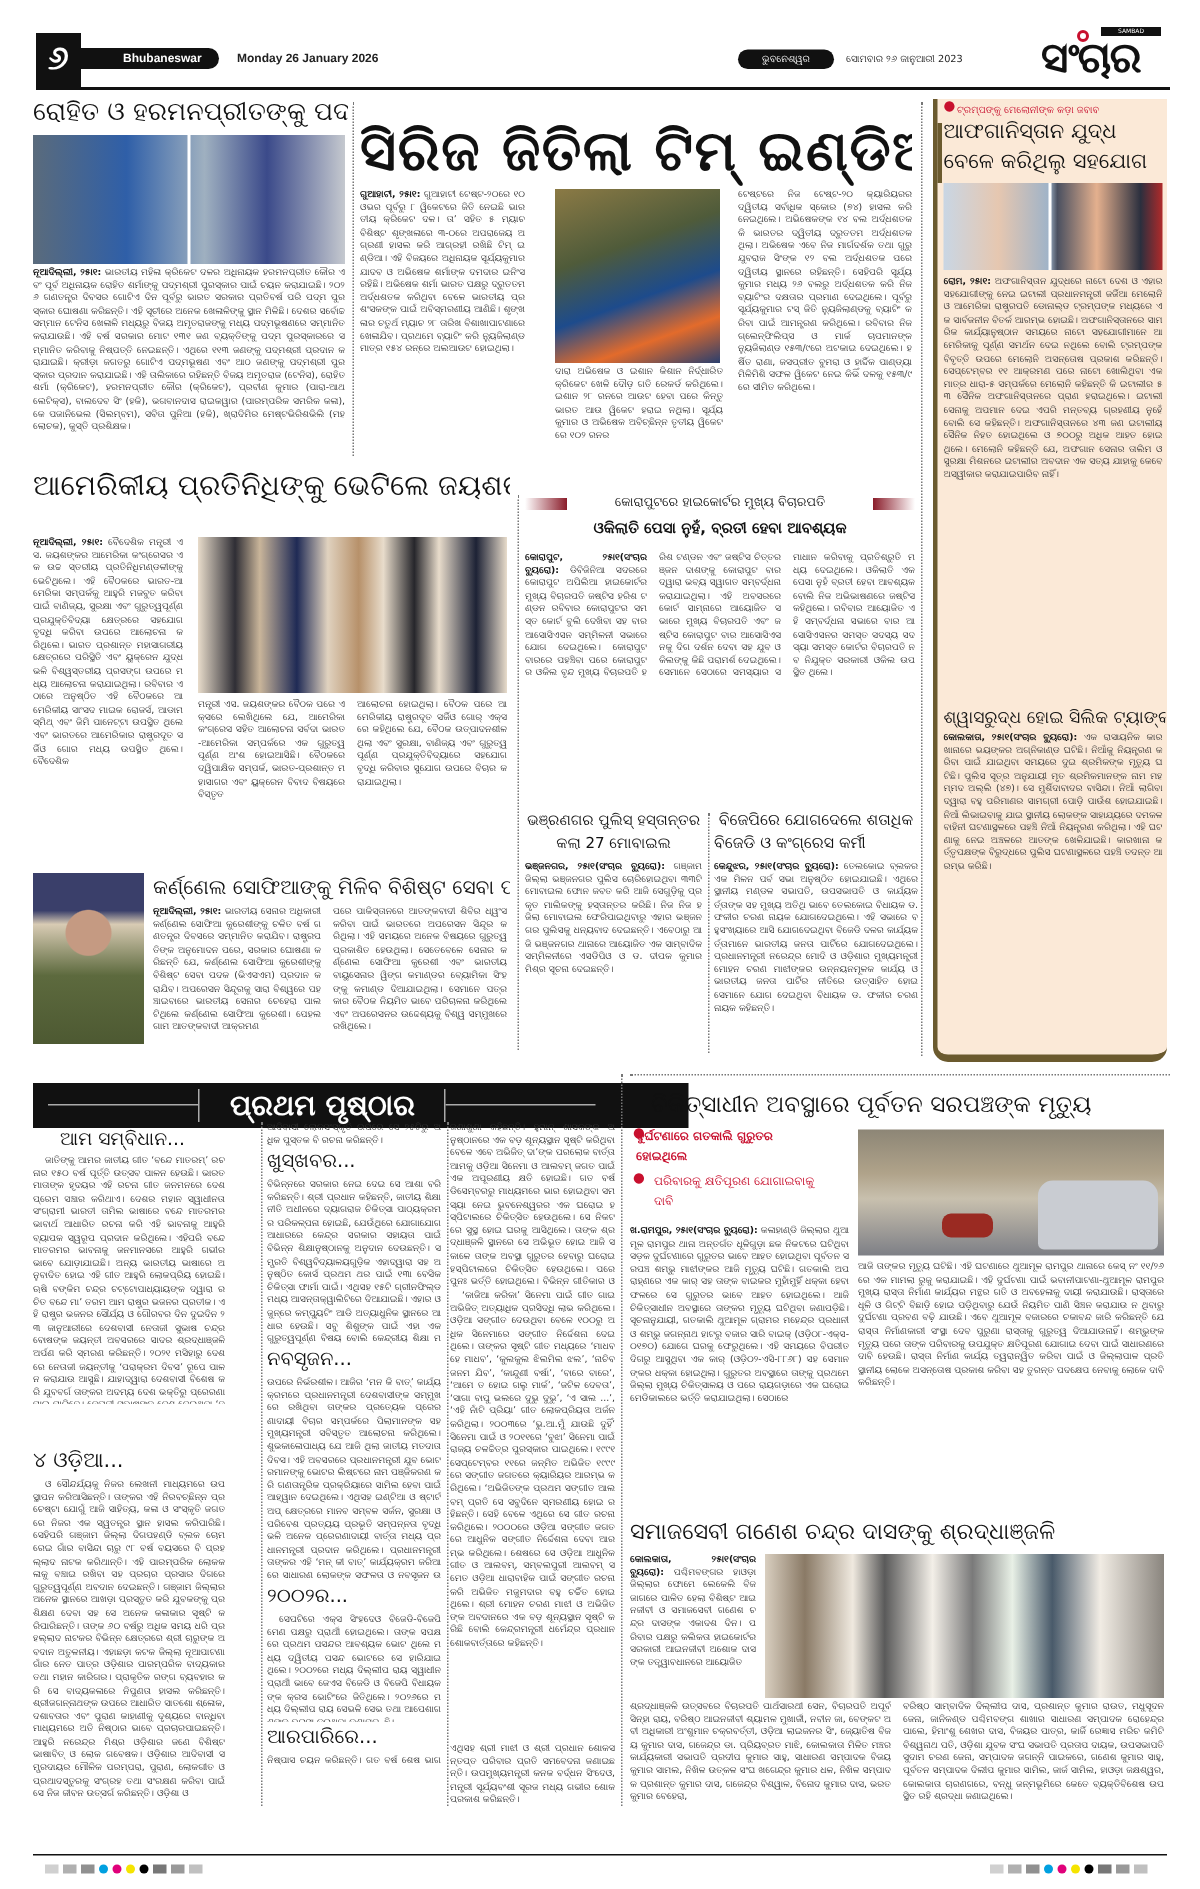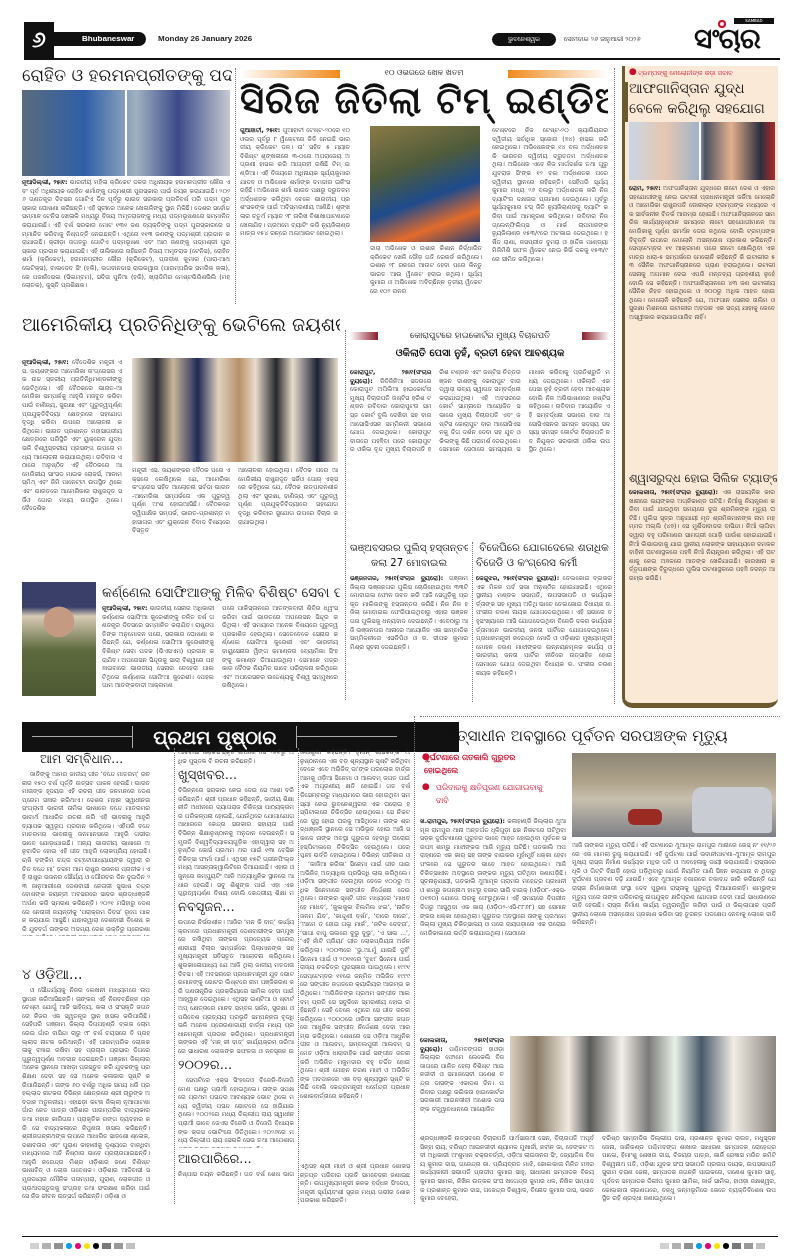--- a/index.html
+++ b/index.html
@@ -17,21 +17,21 @@
 .bullet-red{color:#c8102e}
 </style>
 </head>
 <body>
 
 <div class="abs" style="left:24px;top:22px;width:756px;height:38px;">
   <div class="abs" style="left:0;top:0;width:30px;height:36px;background:#111;color:#fff;font-size:22px;font-weight:bold;text-align:center;line-height:36px;">୬</div>
   <div class="abs" style="left:30px;top:10px;width:92px;height:14px;background:#111;color:#fff;font-size:8px;font-weight:bold;line-height:14px;padding-left:28px;border-radius:0 8px 8px 0;font-family:'Liberation Sans',sans-serif;">Bhubaneswar</div>
   <div class="abs" style="left:134px;top:10px;font-size:8px;font-weight:bold;line-height:14px;font-family:'Liberation Sans',sans-serif;color:#222;">Monday 26 January 2026</div>
   <div class="abs" style="left:468px;top:11px;width:64px;height:13px;background:#111;color:#fff;font-size:6.5px;line-height:13px;text-align:center;border-radius:7px;">ଭୁବନେଶ୍ୱର</div>
-  <div class="abs" style="left:540px;top:11px;font-size:6.5px;line-height:13px;color:#222;">ସୋମବାର ୨୬ ଜାନୁଆରୀ ୨୦୨୬</div>
+  <div class="abs" style="left:540px;top:11px;font-size:6.5px;line-height:13px;color:#222;">ସୋମବାର ୨୬ ଜାନୁଆରୀ 2023</div>
   <div class="abs" style="left:670px;top:-4px;width:90px;height:40px;">
     <div class="abs" style="left:40px;top:0;width:40px;height:6px;background:#111;color:#fff;font-size:4px;text-align:center;line-height:6px;">SAMBAD</div>
     <div class="abs" style="left:0;top:4px;font-size:28px;font-weight:bold;color:#111;letter-spacing:-1px;line-height:34px;">ସଂଚାର</div>
     <div class="abs" style="left:24px;top:2px;width:8px;height:8px;border-radius:50%;border:2px solid #c8102e;background:#fff;"></div>
   </div>
   <div class="abs" style="left:0;top:36px;width:756px;height:2px;background:#111;"></div>
 </div>
 
 <div class="abs" style="left:22px;top:64px;width:210px;height:240px;">
   <div class="abs hl" style="left:0;top:0;width:210px;font-size:17px;line-height:22px;">ରୋହିତ ଓ ହରମନପ୍ରୀତଙ୍କୁ ପଦ୍ମଶ୍ରୀ</div>
@@ -40,25 +40,20 @@
   </div>
   <div class="abs txt" style="left:0;top:114px;width:208px;height:126px;">
     <span class="dateline">ନୂଆଦିଲ୍ଲୀ, ୨୫ା୧:</span>
     <span>ଭାରତୀୟ ମହିଳା କ୍ରିକେଟ ଦଳର ଅଧିନାୟକ ହରମନପ୍ରୀତ କୌର ଏବଂ ପୂର୍ବ ଅଧିନାୟକ ରୋହିତ ଶର୍ମାଙ୍କୁ ପଦ୍ମଶ୍ରୀ ପୁରସ୍କାର ପାଇଁ ଚୟନ କରାଯାଇଛି। ୨୦୨୬ ଗଣତନ୍ତ୍ର ଦିବସର ଗୋଟିଏ ଦିନ ପୂର୍ବରୁ ଭାରତ ସରକାର ପ୍ରତିବର୍ଷ ପରି ପଦ୍ମ ପୁରସ୍କାର ଘୋଷଣା କରିଛନ୍ତି। ଏହି ସୂଚୀରେ ଅନେକ ଖେଳାଳିଙ୍କୁ ସ୍ଥାନ ମିଳିଛି। ଦେଶର ସର୍ବୋଚ୍ଚ ସମ୍ମାନ ଟେନିସ ଖେଳାଳି ମଧ୍ୟରୁ ବିଜୟ ଅମୃତରାଜଙ୍କୁ ମଧ୍ୟ ପଦ୍ମଭୂଷଣରେ ସମ୍ମାନିତ କରାଯାଉଛି। ଏହି ବର୍ଷ ସରକାର ମୋଟ ୧୩୧ ଜଣ ବ୍ୟକ୍ତିଙ୍କୁ ପଦ୍ମ ପୁରସ୍କାରରେ ସମ୍ମାନିତ କରିବାକୁ ନିଷ୍ପତ୍ତି ନେଇଛନ୍ତି। ଏଥିରେ ୧୧୩ ଜଣଙ୍କୁ ପଦ୍ମଶ୍ରୀ ପ୍ରଦାନ କରାଯାଇଛି। କ୍ରୀଡ଼ା ଜଗତରୁ ଗୋଟିଏ ପଦ୍ମଭୂଷଣ ଏବଂ ଆଠ ଜଣଙ୍କୁ ପଦ୍ମଶ୍ରୀ ପୁରସ୍କାର ପ୍ରଦାନ କରାଯାଇଛି। ଏହି ତାଲିକାରେ ରହିଛନ୍ତି ବିଜୟ ଅମୃତରାଜ (ଟେନିସ), ରୋହିତ ଶର୍ମା (କ୍ରିକେଟ), ହରମନପ୍ରୀତ କୌର (କ୍ରିକେଟ), ପ୍ରବୀଣ କୁମାର (ପାରା-ଆଥଲେଟିକ୍ସ), ବାଲଦେବ ସିଂ (ହକି), ଭଗବାନଦାସ ରାଇକୱାର (ପାରମ୍ପରିକ ସମରିକ କଳା), କେ ପଜାନିଭେଲ (ସିଲମ୍ବମ), ସବିତା ପୁନିଆ (ହକି), ଖ୍ରାଦିମିର ମେଷ୍ଟଭିରିଶଭିଲି (ମହଲୋଚକ), କୁସ୍ତି ପ୍ରଶିକ୍ଷକ।</span>
   </div>
 </div>
 
 <div class="abs vsep" style="left:235px;top:68px;height:236px;"></div>
 
 <div class="abs" style="left:240px;top:64px;width:368px;height:262px;">
-  <div class="abs" style="left:0;top:4px;width:368px;height:12px;">
-    <div class="abs" style="left:0;top:2px;width:100px;height:8px;background:linear-gradient(90deg,#fff,#f08a1c);"></div>
-    <div class="abs hl" style="left:104px;top:-1px;width:160px;font-size:8px;line-height:12px;text-align:center;">୧୦ ଓଭରରେ ଖେଳ ଖତମ</div>
-    <div class="abs" style="left:268px;top:2px;width:100px;height:8px;background:linear-gradient(90deg,#f08a1c,#fff);"></div>
-  </div>
   <div class="abs hl" style="left:0;top:14px;width:368px;font-size:37px;line-height:46px;font-weight:bold;letter-spacing:1px;">ସିରିଜ ଜିତିଲା ଟିମ୍ ଇଣ୍ଡିଆ</div>
   <div class="abs txt" style="left:0;top:62px;width:110px;height:200px;">
     <span class="dateline">ଗୁଆହାଟୀ, ୨୫ା୧:</span>
     <span>ଗୁଆହାଟୀ ଟେଷ୍ଟ-୨୦ରେ ୧୦ ଓଭର ପୂର୍ବରୁ ୮ ୱିକେଟରେ ଜିତି ନେଇଛି ଭାରତୀୟ କ୍ରିକେଟ ଦଳ। ତା’ ସହିତ ୫ ମ୍ୟାଚ ବିଶିଷ୍ଟ ଶୃଙ୍ଖଳାରେ ୩-୦ରେ ଅପରାଜେୟ ଅଗ୍ରଣୀ ହାସଲ କରି ଆଗ୍ରହୀ ରଖିଛି ଟିମ୍ ଇଣ୍ଡିଆ। ଏହି ବିଜୟରେ ଅଧିନାୟକ ସୂର୍ଯ୍ୟକୁମାର ଯାଦବ ଓ ଅଭିଷେକ ଶର୍ମାଙ୍କ ଦମଦାର ଇନିଂସ ରହିଛି। ଅଭିଷେକ ଶର୍ମା ଭାରତ ପକ୍ଷରୁ ଦ୍ରୁତତମ ଅର୍ଦ୍ଧଶତକ କରିଥିବା ବେଳେ ଭାରତୀୟ ପ୍ରଶଂସକଙ୍କ ପାଇଁ ଅବିସ୍ମରଣୀୟ ଆଣିଛି। ଶୃଙ୍ଖଳାର ଚତୁର୍ଥ ମ୍ୟାଚ ୨୮ ତାରିଖ ବିଶାଖାପାଟଣାରେ ଖେଳାଯିବ। ପ୍ରଥମେ ବ୍ୟାଟିଂ କରି ନ୍ୟୁଜିଲାଣ୍ଡ ମାତ୍ର ୧୫୪ ରନ୍‌ରେ ଅଲଆଉଟ ହୋଇଥିଲା।</span>
   </div>
   <div class="abs photo" style="left:130px;top:62px;width:110px;height:116px;background:linear-gradient(160deg,#8b7a45 0%,#4f5b3a 35%,#1d4b8c 60%,#e36b2b 80%,#2a3f6e 100%);"></div>
   <div class="abs txt" style="left:130px;top:180px;width:112px;height:82px;">ଦାରା ଅଭିଷେକ ଓ ଇଶାନ କିଶାନ ନିର୍ଦ୍ଧାରିତ କ୍ରିକେଟ ଖେଳି ଦୌଡ଼ ଗତି ରେକର୍ଡ କରିଥିଲେ। ଇଶାନ ୨୮ ରନରେ ଆଉଟ ହେବା ପରେ କିନ୍ତୁ ଭାରତ ଆଉ ୱିକେଟ ହରାଇ ନଥିଲା। ସୂର୍ଯ୍ୟକୁମାର ଓ ଅଭିଷେକ ଅବିଚ୍ଛିନ୍ନ ତୃତୀୟ ୱିକେଟରେ ୧୦୨ ରନର</div>
   <div class="abs txt" style="left:252px;top:62px;width:116px;height:200px;">ଟେଷ୍ଟରେ ନିଜ ଟେଷ୍ଟ-୨୦ କ୍ୟାରିୟରର ଦ୍ୱିତୀୟ ସର୍ବାଧିକ ସ୍କୋର (୭୪) ହାସଲ କରି ନେଇଥିଲେ। ଅଭିଷେକଙ୍କ ୧୪ ବଲ ଅର୍ଦ୍ଧଶତକ କି ଭାରତର ଦ୍ୱିତୀୟ ଦ୍ରୁତତମ ଅର୍ଦ୍ଧଶତକ ଥିଲା। ଅଭିଷେକ ଏବେ ନିଜ ମାର୍ଗଦର୍ଶକ ତଥା ଗୁରୁ ଯୁବରାଜ ସିଂଙ୍କ ୧୨ ବଲ ଅର୍ଦ୍ଧଶତକ ପରେ ଦ୍ୱିତୀୟ ସ୍ଥାନରେ ରହିଛନ୍ତି। ସେହିପରି ସୂର୍ଯ୍ୟକୁମାର ମଧ୍ୟ ୨୬ ବଲରୁ ଅର୍ଦ୍ଧଶତକ କରି ନିଜ ବ୍ୟାଟିଂର ଦକ୍ଷତାର ପ୍ରମାଣ ଦେଇଥିଲେ। ପୂର୍ବରୁ ସୂର୍ଯ୍ୟକୁମାର ଟସ୍ ଜିତି ନ୍ୟୁଜିଲାଣ୍ଡକୁ ବ୍ୟାଟିଂ କରିବା ପାଇଁ ଆମନ୍ତ୍ରଣ କରିଥିଲେ। ରବିବାର ନିଜ ଗ୍ଲେନ୍‌ଫିଲିପ୍ସ ଓ ମାର୍କ ଚାପମାନଙ୍କ ନ୍ୟୁଜିଲାଣ୍ଡ ୧୫୩/୯ରେ ଅଟକାଇ ଦେଇଥିଲେ। ହର୍ଷିତ ରାଣା, ଜସପ୍ରୀତ ବୁମରା ଓ ହାର୍ଦ୍ଦିକ ପାଣ୍ଡ୍ୟା ମିଳିମିଶି ସଫଳ ୱିକେଟ ନେଇ କିଭିଁ ଦଳକୁ ୧୫୩/୯ରେ ସୀମିତ କରିଥିଲେ।</div>
 </div>
 
@@ -110,21 +105,21 @@
     <div class="abs" style="left:232px;top:2px;width:28px;height:8px;background:linear-gradient(90deg,#8a1c2a,#fff);"></div>
   </div>
   <div class="abs hl" style="left:0;top:14px;width:260px;font-size:10px;line-height:22px;text-align:center;font-weight:bold;">ଓକିଲାତି ପେସା ନୁହଁ, ବ୍ରତୀ ହେବା ଆବଶ୍ୟକ</div>
   <div class="abs txt" style="left:0;top:40px;width:260px;height:166px;column-count:3;column-gap:8px;">
     <span class="dateline">କୋରାପୁଟ, ୨୫ା୧(ସଂଚାର ବ୍ୟୁରୋ):</span>
     <span>ଡିବିଜିନିଆ ସଦରରେ କୋରାପୁଟ ଅପିଲିଆ ହାଇକୋର୍ଟର ମୁଖ୍ୟ ବିଚାରପତି ଜଷ୍ଟିସ ହରିଶ ଟଣ୍ଡନ ରବିବାର କୋରାପୁଟର ସମସ୍ତ କୋର୍ଟ ବୁଲି ଦେଖିବା ସହ ବାର ଆସୋସିଏସନ ସମ୍ମିଳନୀ ସଭାରେ ଯୋଗ ଦେଇଥିଲେ। କୋରାପୁଟ ବାରରେ ପହଞ୍ଚିବା ପରେ କୋରାପୁଟର ଓକିଲ ବୃନ୍ଦ ମୁଖ୍ୟ ବିଚାରପତି ହରିଶ ଟଣ୍ଡନ ଏବଂ ଜଷ୍ଟିସ ଚିତ୍ତରଞ୍ଜନ ଦାଶଙ୍କୁ କୋରାପୁଟ ବାର ଦ୍ୱାରା ଭବ୍ୟ ସ୍ୱାଗତ ସମ୍ବର୍ଦ୍ଧନା କରାଯାଇଥିଲା। ଏହି ଅବସରରେ କୋର୍ଟ ସାମ୍ନାରେ ଆୟୋଜିତ ସଭାରେ ମୁଖ୍ୟ ବିଚାରପତି ଏବଂ ଜଷ୍ଟିସ କୋରାପୁଟ ବାର ଆସୋସିଏସନକୁ ଦିଗ ଦର୍ଶନ ଦେବା ସହ ଯୁବ ଓକିଲଙ୍କୁ କିଛି ପରାମର୍ଶ ଦେଇଥିଲେ। ସେମାନେ ସେଠାରେ ସମସ୍ୟାର ସମାଧାନ କରିବାକୁ ପ୍ରତିଶ୍ରୁତି ମଧ୍ୟ ଦେଇଥିଲେ। ଓକିଲାତି ଏକ ପେସା ନୁହଁ ବ୍ରତୀ ହେବା ଆବଶ୍ୟକ ବୋଲି ନିଜ ଅଭିଭାଷଣରେ ଜଷ୍ଟିସ କହିଥିଲେ। ରବିବାର ଆୟୋଜିତ ଏହି ସମ୍ବର୍ଦ୍ଧନା ସଭାରେ ବାର ଆସୋସିଏସନର ସମସ୍ତ ସଦସ୍ୟ ସଦସ୍ୟା ସମସ୍ତ କୋର୍ଟର ବିଚାରପତି ନବ ନିଯୁକ୍ତ ସରକାରୀ ଓକିଲ ଉପସ୍ଥିତ ଥିଲେ।</span>
   </div>
 </div>
 
 <div class="abs" style="left:350px;top:540px;width:118px;height:164px;">
-  <div class="abs hl" style="left:0;top:0;width:118px;font-size:10px;line-height:15px;text-align:center;">ଭଞ୍ଅବସରର ପୁଲିସ୍ ହସ୍ତାନ୍ତର</div>
+  <div class="abs hl" style="left:0;top:0;width:118px;font-size:10px;line-height:15px;text-align:center;">ଭଞ୍ରଣଗର ପୁଲିସ୍ ହସ୍ତାନ୍ତର</div>
   <div class="abs hl" style="left:0;top:15px;width:118px;font-size:10px;line-height:15px;text-align:center;">କଲା 27 ମୋବାଇଲ</div>
   <div class="abs txt" style="left:0;top:34px;width:118px;height:130px;">
     <span class="dateline">ଭଞ୍ଜନଗର, ୨୫ା୧(ସଂଚାର ବ୍ୟୁରୋ):</span>
     <span>ଗଞ୍ଜାମ ଜିଲ୍ଲା ଭଞ୍ଜନଗର ପୁଲିସ ଚୋରିହୋଇଥିବା ୩୩ଟି ମୋବାଇଲ ଫୋନ ଜବତ କରି ଆଜି ସେଗୁଡ଼ିକୁ ପ୍ରକୃତ ମାଲିକଙ୍କୁ ହସ୍ତାନ୍ତର କରିଛି। ନିଜ ନିଜ ହଜିଲା ମୋବାଇଲ ଫେରିପାଇଥିବାରୁ ଏହାର ଭଞ୍ଜନଗର ପୁଲିସକୁ ଧନ୍ୟବାଦ ଦେଇଛନ୍ତି। ଏବେଠାରୁ ଆଜି ଭଞ୍ଜନଗର ଥାନାରେ ଆୟୋଜିତ ଏକ ସାମ୍ବାଦିକ ସମ୍ମିଳନୀରେ ଏସଡିପିଓ ଓ ଡ. ଦୀପକ କୁମାର ମିଶ୍ର ସୂଚନା ଦେଇଛନ୍ତି।</span>
   </div>
 </div>
 
 <div class="abs vsep" style="left:472px;top:542px;height:160px;"></div>
 
 <div class="abs" style="left:476px;top:540px;width:136px;height:164px;">
@@ -214,20 +209,21 @@
     <div class="abs" style="left:56px;top:56px;width:34px;height:16px;background:#9a2a22;border-radius:6px;"></div>
   </div>
   <div class="abs txt" style="left:0;top:100px;width:146px;height:186px;">
     <span class="dateline">ଖ.ରାମପୁର, ୨୫ା୧(ସଂଚାର ବ୍ୟୁରୋ):</span>
     <span>କଳାହାଣ୍ଡି ଜିଲ୍ଲାର ଥୁଆମୂଳ ରାମପୁର ଥାନା ଅନ୍ତର୍ଗତ ଧୂଳିଗୁଡ଼ା ଛକ ନିକଟରେ ଘଟିଥିବା ସଡ଼କ ଦୁର୍ଘଟଣାରେ ଗୁରୁତର ଭାବେ ଆହତ ହୋଇଥିବା ପୂର୍ବତନ ସରପଞ୍ଚ ଶମ୍ଭୁ ମାଝୀଙ୍କର ଆଜି ମୃତ୍ୟୁ ଘଟିଛି। ଗତକାଲି ଅପରାହ୍ଣରେ ଏକ କାର୍ ସହ ତାଙ୍କ ବାଇକର ମୁହାଁମୁହିଁ ଧକ୍କା ହେବା ଫଳରେ ସେ ଗୁରୁତର ଭାବେ ଆହତ ହୋଇଥିଲେ। ଆଜି ଚିକିତ୍ସାଧୀନ ଅବସ୍ଥାରେ ତାଙ୍କର ମୃତ୍ୟୁ ଘଟିଥିବା ଜଣାପଡ଼ିଛି। ସୂଚନାନୁଯାୟୀ, ଗତକାଲି ଥୁଆମୂଳ ଗ୍ରାମର ମହେନ୍ଦ୍ର ପ୍ରଧାନୀ ଓ ଶମ୍ଭୁ ଜଗନ୍ନାଥ ହାଟରୁ ବଜାର ସାରି ବାଇକ୍ (ଓଡ଼ି୦୮-ଏକ୍ସ-୦୧୭୦) ଯୋଗେ ଘରକୁ ଫେରୁଥିଲେ। ଏହି ସମୟରେ ବିପରୀତ ଦିଗରୁ ଆସୁଥିବା ଏକ କାର୍ (ଓଡ଼ି୦୨-ଏସି-୮୮୬୮) ସହ ସେମାନଙ୍କର ଧକ୍କା ହୋଇଥିଲା। ଗୁରୁତର ଅବସ୍ଥାରେ ତାଙ୍କୁ ପ୍ରଥମେ ଜିଲ୍ଲା ମୁଖ୍ୟ ଚିକିତ୍ସାଳୟ ଓ ପରେ ରାୟଗଡ଼ାରେ ଏକ ଘରୋଇ ମେଡିକାଲରେ ଭର୍ତ୍ତି କରାଯାଇଥିଲା। ସେଠାରେ</span>
   </div>
   <div class="abs txt" style="left:152px;top:124px;width:204px;height:162px;">ଆଜି ତାଙ୍କର ମୃତ୍ୟୁ ଘଟିଛି। ଏହି ଘଟଣାରେ ଥୁଆମୂଳ ରାମପୁର ଥାନାରେ କେସ୍ ନଂ ୧୧/୨୬ରେ ଏକ ମାମଲା ରୁଜୁ କରାଯାଇଛି। ଏହି ଦୁର୍ଘଟଣା ପାଇଁ ଭବାନୀପାଟଣା-ଥୁଆମୂଳ ରାମପୁର ମୁଖ୍ୟ ରାସ୍ତା ନିର୍ମାଣ କାର୍ଯ୍ୟର ମନ୍ଥର ଗତି ଓ ଅବହେଳାକୁ ଦାୟୀ କରାଯାଉଛି। ରାସ୍ତାରେ ଧୂଳି ଓ ଗିଟ୍ଟି ବିଛାଡ଼ି ହୋଇ ପଡ଼ିଥିବାରୁ ଯେଉଁ ନିୟମିତ ପାଣି ସିଞ୍ଚନ କରାଯାଉ ନ ଥିବାରୁ ଦୁର୍ଘଟଣା ପ୍ରବଣ ବଢ଼ି ଯାଉଛି। ଏବେ ଥୁଆମୂଳ ବଜାରରେ ଚକାବନ୍ଦ ଜାରି କରିଛନ୍ତି ଯେ ରାସ୍ତା ନିର୍ମାଣକାରୀ ସଂସ୍ଥା ଦେବ ପୁରୁଣା ରାସ୍ତାକୁ ଗୁରୁତ୍ୱ ଦିଆଯାଉନାହିଁ। ଶମ୍ଭୁଙ୍କ ମୃତ୍ୟୁ ପରେ ତାଙ୍କ ପରିବାରକୁ ଉପଯୁକ୍ତ କ୍ଷତିପୂରଣ ଯୋଗାଇ ଦେବା ପାଇଁ ସାଧାରଣରେ ଦାବି ହେଉଛି। ରାସ୍ତା ନିର୍ମାଣ କାର୍ଯ୍ୟ ତ୍ୱରାନ୍ୱିତ କରିବା ପାଇଁ ଓ ଜିଲ୍ଲାପାଳ ପ୍ରତି ସ୍ଥାନୀୟ ଲୋକେ ଅସନ୍ତୋଷ ପ୍ରକାଶ କରିବା ସହ ତୁରନ୍ତ ପଦକ୍ଷେପ ନେବାକୁ ଲୋକେ ଦାବି କରିଛନ୍ତି।</div>
 </div>
 
 <div class="abs" style="left:420px;top:1010px;width:360px;height:196px;">
+  <div class="abs hl" style="left:0;top:0;width:360px;font-size:15px;line-height:22px;">ସମାଜସେବୀ ଗଣେଶ ଚନ୍ଦ୍ର ଦାସଙ୍କୁ ଶ୍ରଦ୍ଧାଞ୍ଜଳି</div>
   <div class="abs txt" style="left:0;top:26px;width:84px;height:96px;">
     <span class="dateline">କୋଲକାତା, ୨୫ା୧(ସଂଚାର ବ୍ୟୁରୋ):</span>
     <span>ପଶ୍ଚିମବଙ୍ଗର ହାଓଡ଼ା ଜିଲ୍ଲାର ଫୋମେ ଲେକେଲି ବିଜ ଜାଗରେ ପାଳିତ ହେଲା ବିଶିଷ୍ଟ ଆଇନଜୀବୀ ଓ ସମାଜସେବୀ ଗଣେଶ ଚନ୍ଦ୍ର ଦାସଙ୍କ ଏକାଦଶ ଦିନ। ପରିବାର ପକ୍ଷରୁ କଲିକତା ହାଇକୋର୍ଟର ସରକାରୀ ଆଇନଜୀବୀ ଅଶୋକ ଦାସଙ୍କ ତତ୍ତ୍ୱାବଧାନରେ ଆୟୋଜିତ</span>
   </div>
   <div class="abs photo" style="left:90px;top:26px;width:266px;height:96px;background:linear-gradient(90deg,#d9cfc0 0%,#8a7a66 10%,#efe9df 22%,#5a5a5a 30%,#f3efe8 42%,#7a7a7a 52%,#e8f0e6 62%,#495a6a 72%,#f1ece4 84%,#8a857e 100%);"></div>
   <div class="abs txt" style="left:0;top:124px;width:174px;height:72px;">ଶ୍ରଦ୍ଧାଞ୍ଜଳି ଉତ୍ସବରେ ବିଚାରପତି ପାର୍ଥସାରଥୀ ସେନ, ବିଚାରପତି ଅପୂର୍ବ ସିନ୍ହା ରାୟ, ବରିଷ୍ଠ ଆଇନଜୀବୀ ଶ୍ୟାମଳ ମୁଖାର୍ଜୀ, ନବୀନ ଜା, ବେଙ୍କଟ ଅବୀ ଅଧିକାରୀ ଅଂଶୁମାନ ଚକ୍ରବର୍ତ୍ତୀ, ଓଡ଼ିଆ ଲାଇଜନର ସିଂ, ଜ୍ୟୋତିଷ ବିଜୟ କୁମାର ଦାସ, ଗଜେନ୍ଦ୍ର ଡା. ପ୍ରିୟବ୍ରତ ମାଝି, କୋଲକାତା ମିଳିତ ମଞ୍ଚର କାର୍ଯ୍ୟକାରୀ ସଭାପତି ପ୍ରଦୀପ କୁମାର ସାହୁ, ସାଧାରଣ ସମ୍ପାଦକ ବିଜୟ କୁମାର ସାମଲ, ନିଖିଳ ଉତ୍କଳ ସଂଘ ଖଗେନ୍ଦ୍ର କୁମାର ଧଳ, ନିଖିଳ ସମ୍ପାଦକ ପ୍ରଶାନ୍ତ କୁମାର ଦାସ, ଗଜେନ୍ଦ୍ର ବିଶ୍ୱାଳ, ବିନୋଦ କୁମାର ଦାସ, ଭରତ କୁମାର ବେହେରା,</div>
   <div class="abs txt" style="left:182px;top:124px;width:174px;height:72px;">ବରିଷ୍ଠ ସାମ୍ବାଦିକ ଦିଲ୍ଲୀପ ଦାସ, ପ୍ରଶାନ୍ତ କୁମାର ରାଉତ, ମଧୁସୂଦନ ଜେନା, ଜାନିକଣ୍ଡ ପଶ୍ଚିମବଙ୍ଗ ଶାଖାର ସାଧାରଣ ସମ୍ପାଦକ ରୋହେନ୍ଦ୍ର ପାଲେ, ହିମାଂଶୁ ଶେଖର ଦାସ, ବିଜୟର ପାତ୍ର, କାର୍ଜି ରେଜ୍ଞାସ ମରିଚ କମିଟି ବିଶ୍ୱନାଥ ପତି, ଓଡ଼ିଶା ଯୁବକ ସଂଘ ସଭାପତି ପ୍ରତାପ ଦାୟକ, ଉପସଭାପତି ସୁଦାମ ଚରଣ ଜେନା, ସମ୍ପାଦକ ଜଗନ୍ନି ପାଇକରେ, ଗଣେଶ କୁମାର ସାହୁ, ପୂର୍ବତନ ସମ୍ପାଦକ ଦିଲୀପ କୁମାର ସାମିଲ, ଜାର୍ଜ ସାମିଲ, ହାଓଡ଼ା ଜକ୍ଷଶ୍ୱର, କୋଲକାତା ଚାରଣଗରେ, ବନ୍ଧୁ ଜନ୍ମଭୂମିରେ କେତେ ବ୍ୟକ୍ତିବିଶେଷ ଉପସ୍ଥିତ ରହି ଶ୍ରଦ୍ଧା ଜଣାଇଥିଲେ।</div>
 </div>
 
 <div class="abs" style="left:22px;top:1236px;width:756px;height:1px;background:#111;"></div>

